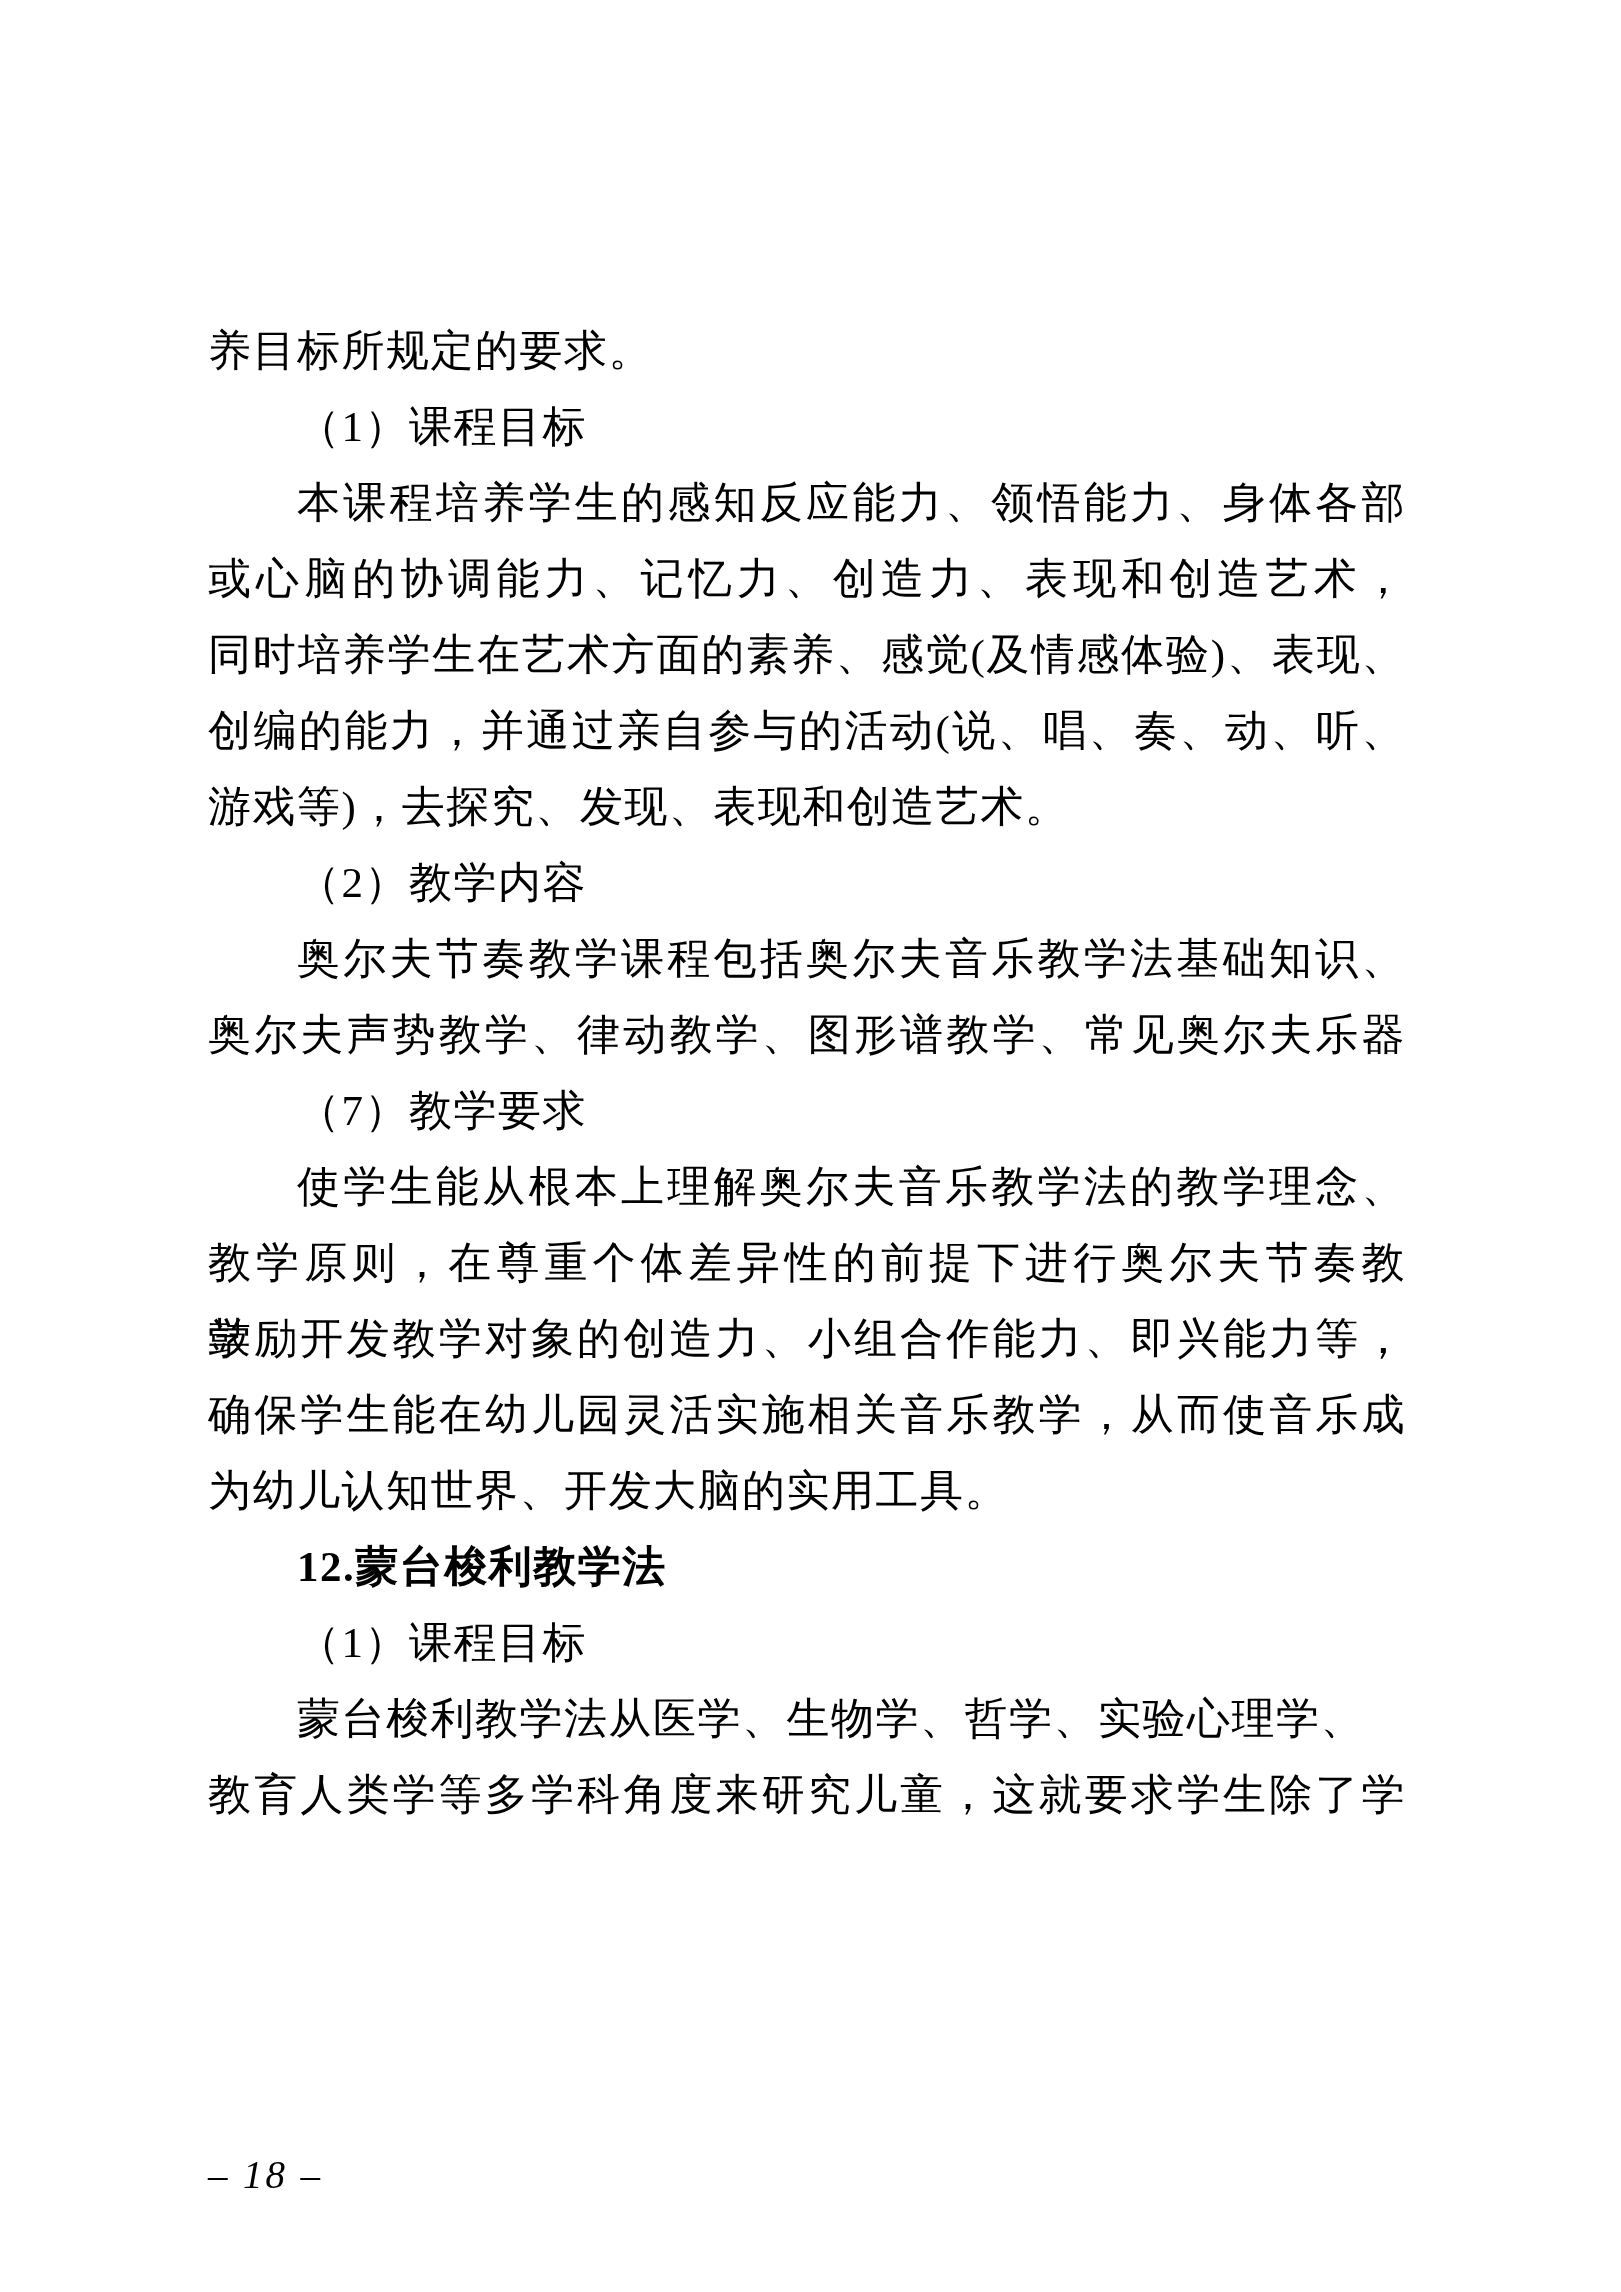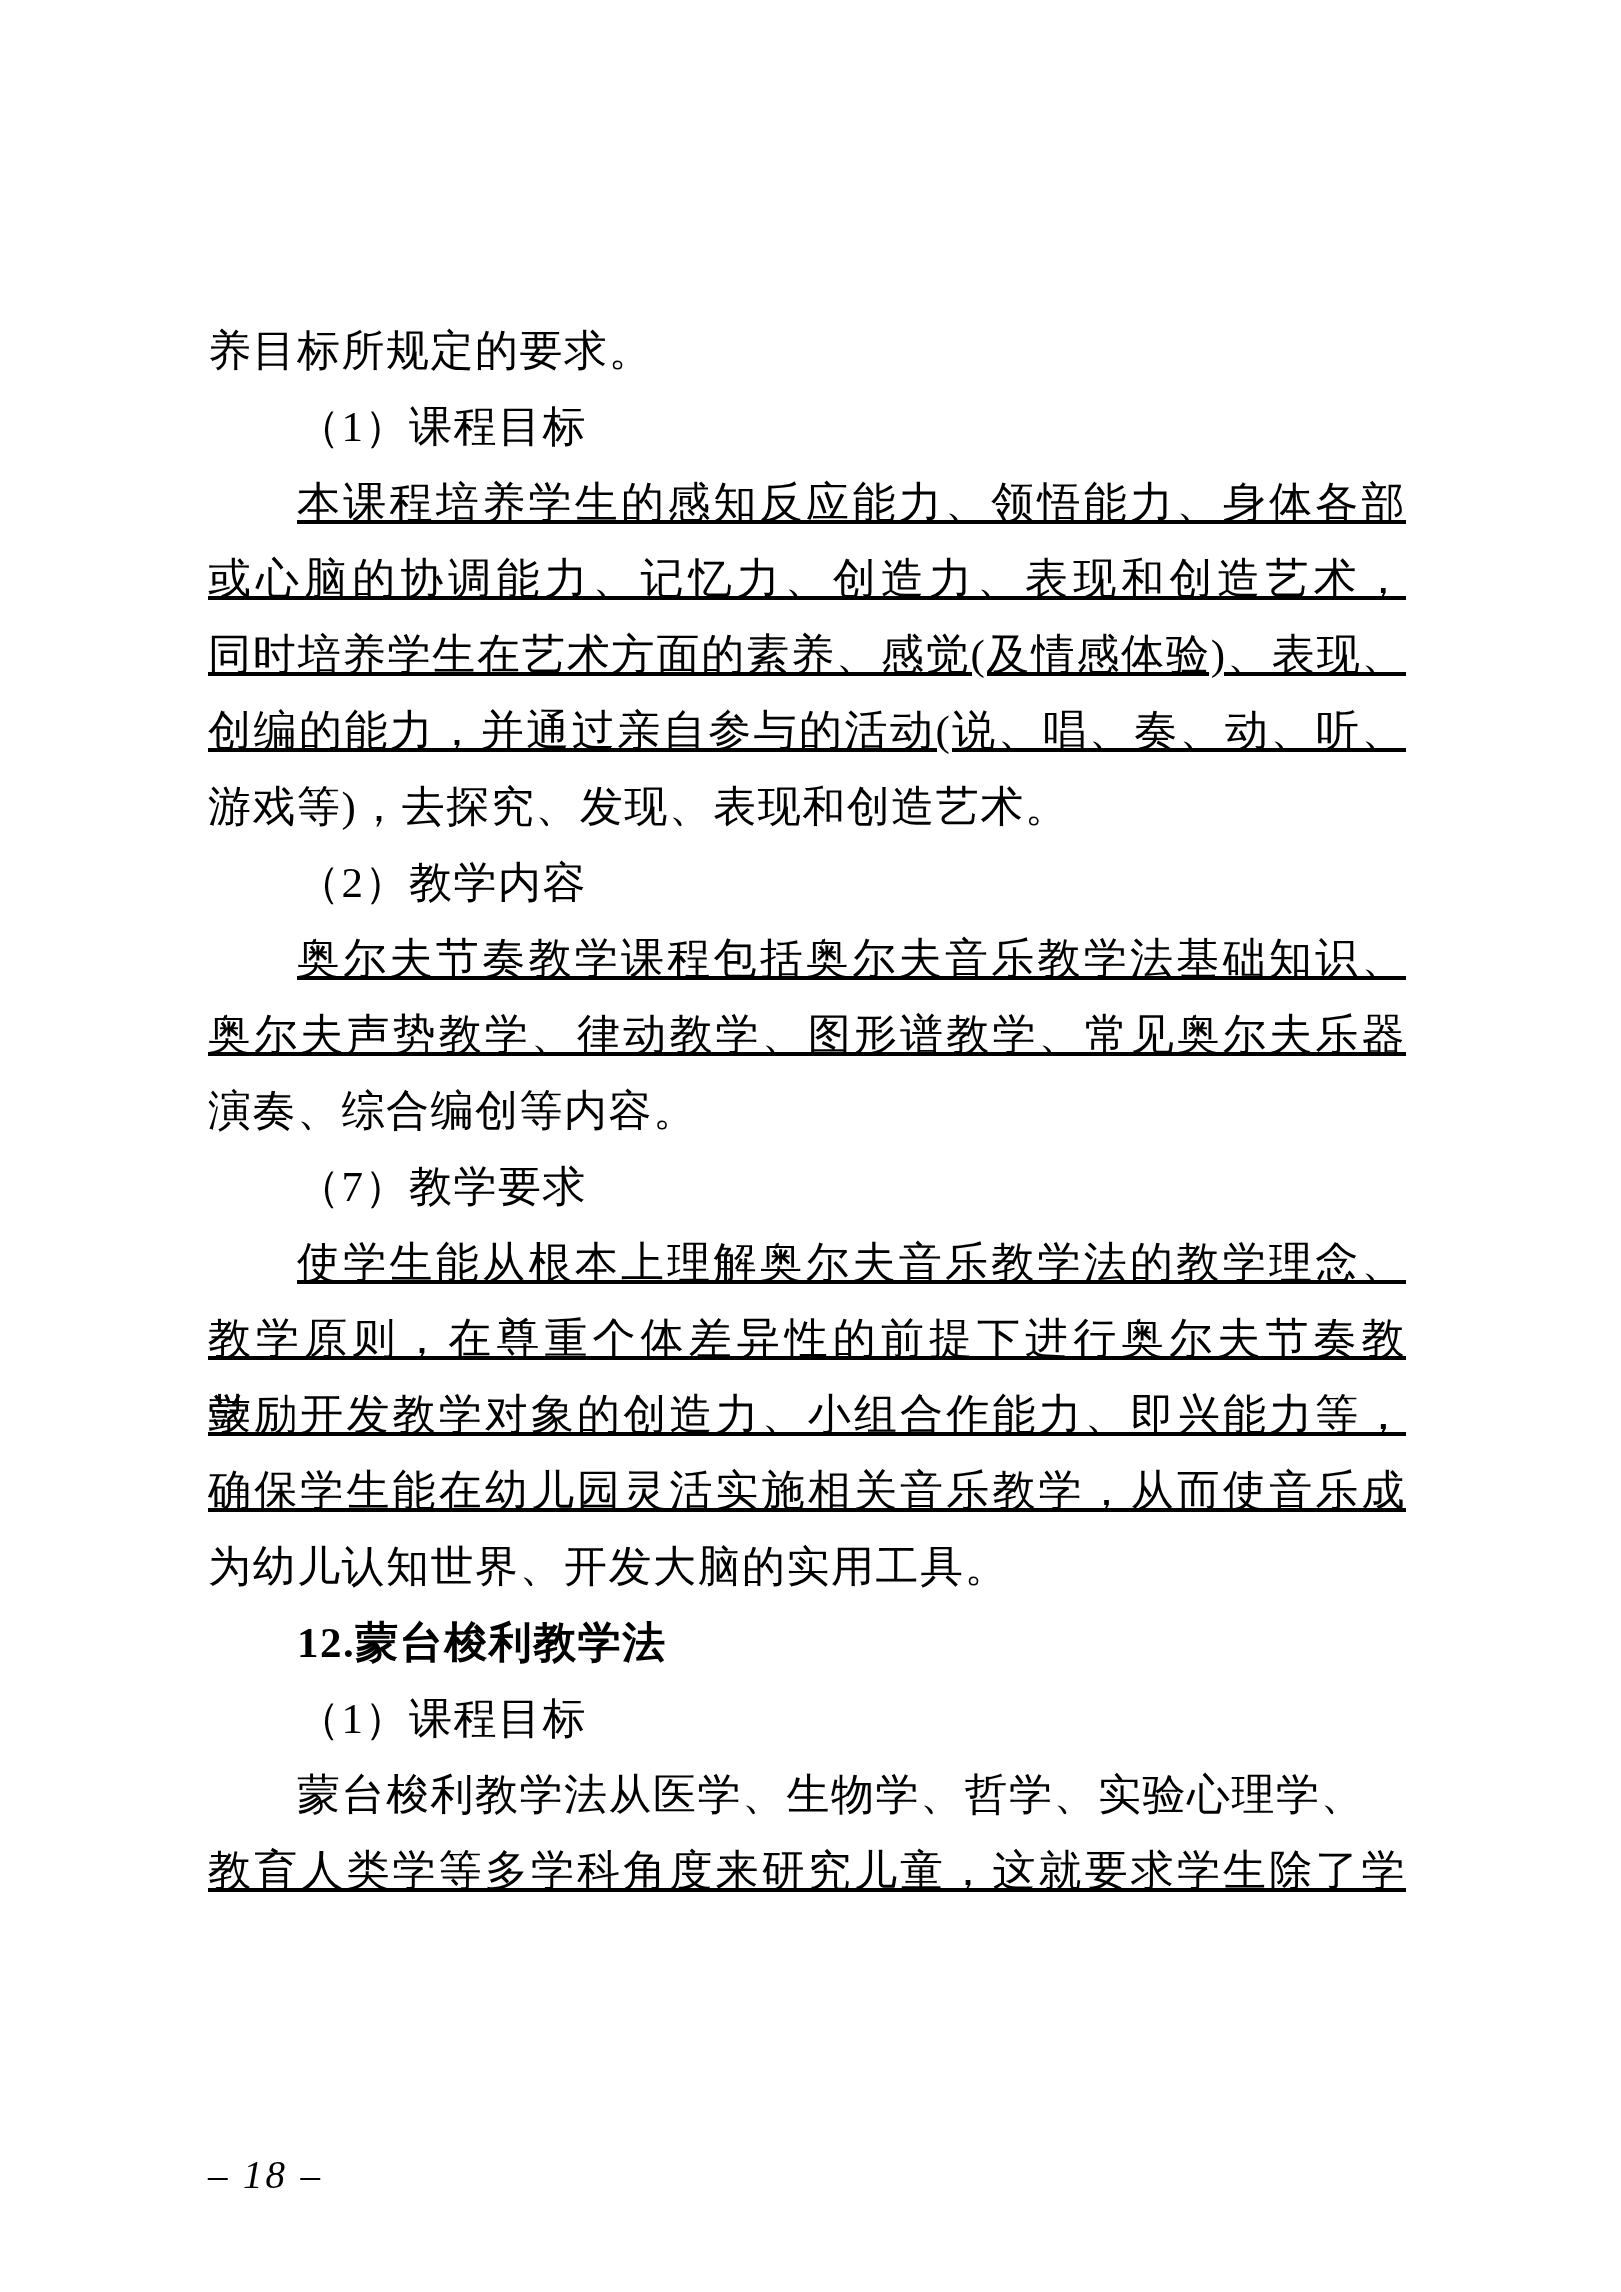--- a/index.html
+++ b/index.html
@@ -34,21 +34,20 @@
     font-size: 43px;
     letter-spacing: 1.5px;
     white-space: nowrap;
     text-align: left;
     color: #000000;
   }
   .line.justify {
     white-space: normal;
     text-align: justify;
     text-align-last: justify;
-    text-decoration: underline;
   }
   .line.indent {
     padding-left: 89px;
   }
   .line.heading {
     font-weight: 700;
   }
   .page-number {
     position: absolute;
     left: 208px;
@@ -70,21 +69,20 @@
     <div class="line">养目标所规定的要求。</div>
     <div class="line indent">（1）课程目标</div>
     <div class="line indent justify">本课程培养学生的感知反应能力、领悟能力、身体各部</div>
     <div class="line justify">或心脑的协调能力、记忆力、创造力、表现和创造艺术，</div>
     <div class="line justify">同时培养学生在艺术方面的素养、感觉(及情感体验)、表现、</div>
     <div class="line justify">创编的能力，并通过亲自参与的活动(说、唱、奏、动、听、</div>
     <div class="line">游戏等)，去探究、发现、表现和创造艺术。</div>
     <div class="line indent">（2）教学内容</div>
     <div class="line indent justify">奥尔夫节奏教学课程包括奥尔夫音乐教学法基础知识、</div>
     <div class="line justify">奥尔夫声势教学、律动教学、图形谱教学、常见奥尔夫乐器</div>
-    <div class="line">演奏、综合编创等内容。</div>
     <div class="line indent">（7）教学要求</div>
     <div class="line indent justify">使学生能从根本上理解奥尔夫音乐教学法的教学理念、</div>
     <div class="line justify">教学原则，在尊重个体差异性的前提下进行奥尔夫节奏教学，</div>
     <div class="line justify">鼓励开发教学对象的创造力、小组合作能力、即兴能力等，</div>
     <div class="line justify">确保学生能在幼儿园灵活实施相关音乐教学，从而使音乐成</div>
     <div class="line">为幼儿认知世界、开发大脑的实用工具。</div>
     <div class="line indent heading">12.蒙台梭利教学法</div>
     <div class="line indent">（1）课程目标</div>
     <div class="line indent">蒙台梭利教学法从医学、生物学、哲学、实验心理学、</div>
     <div class="line justify">教育人类学等多学科角度来研究儿童，这就要求学生除了学</div>

